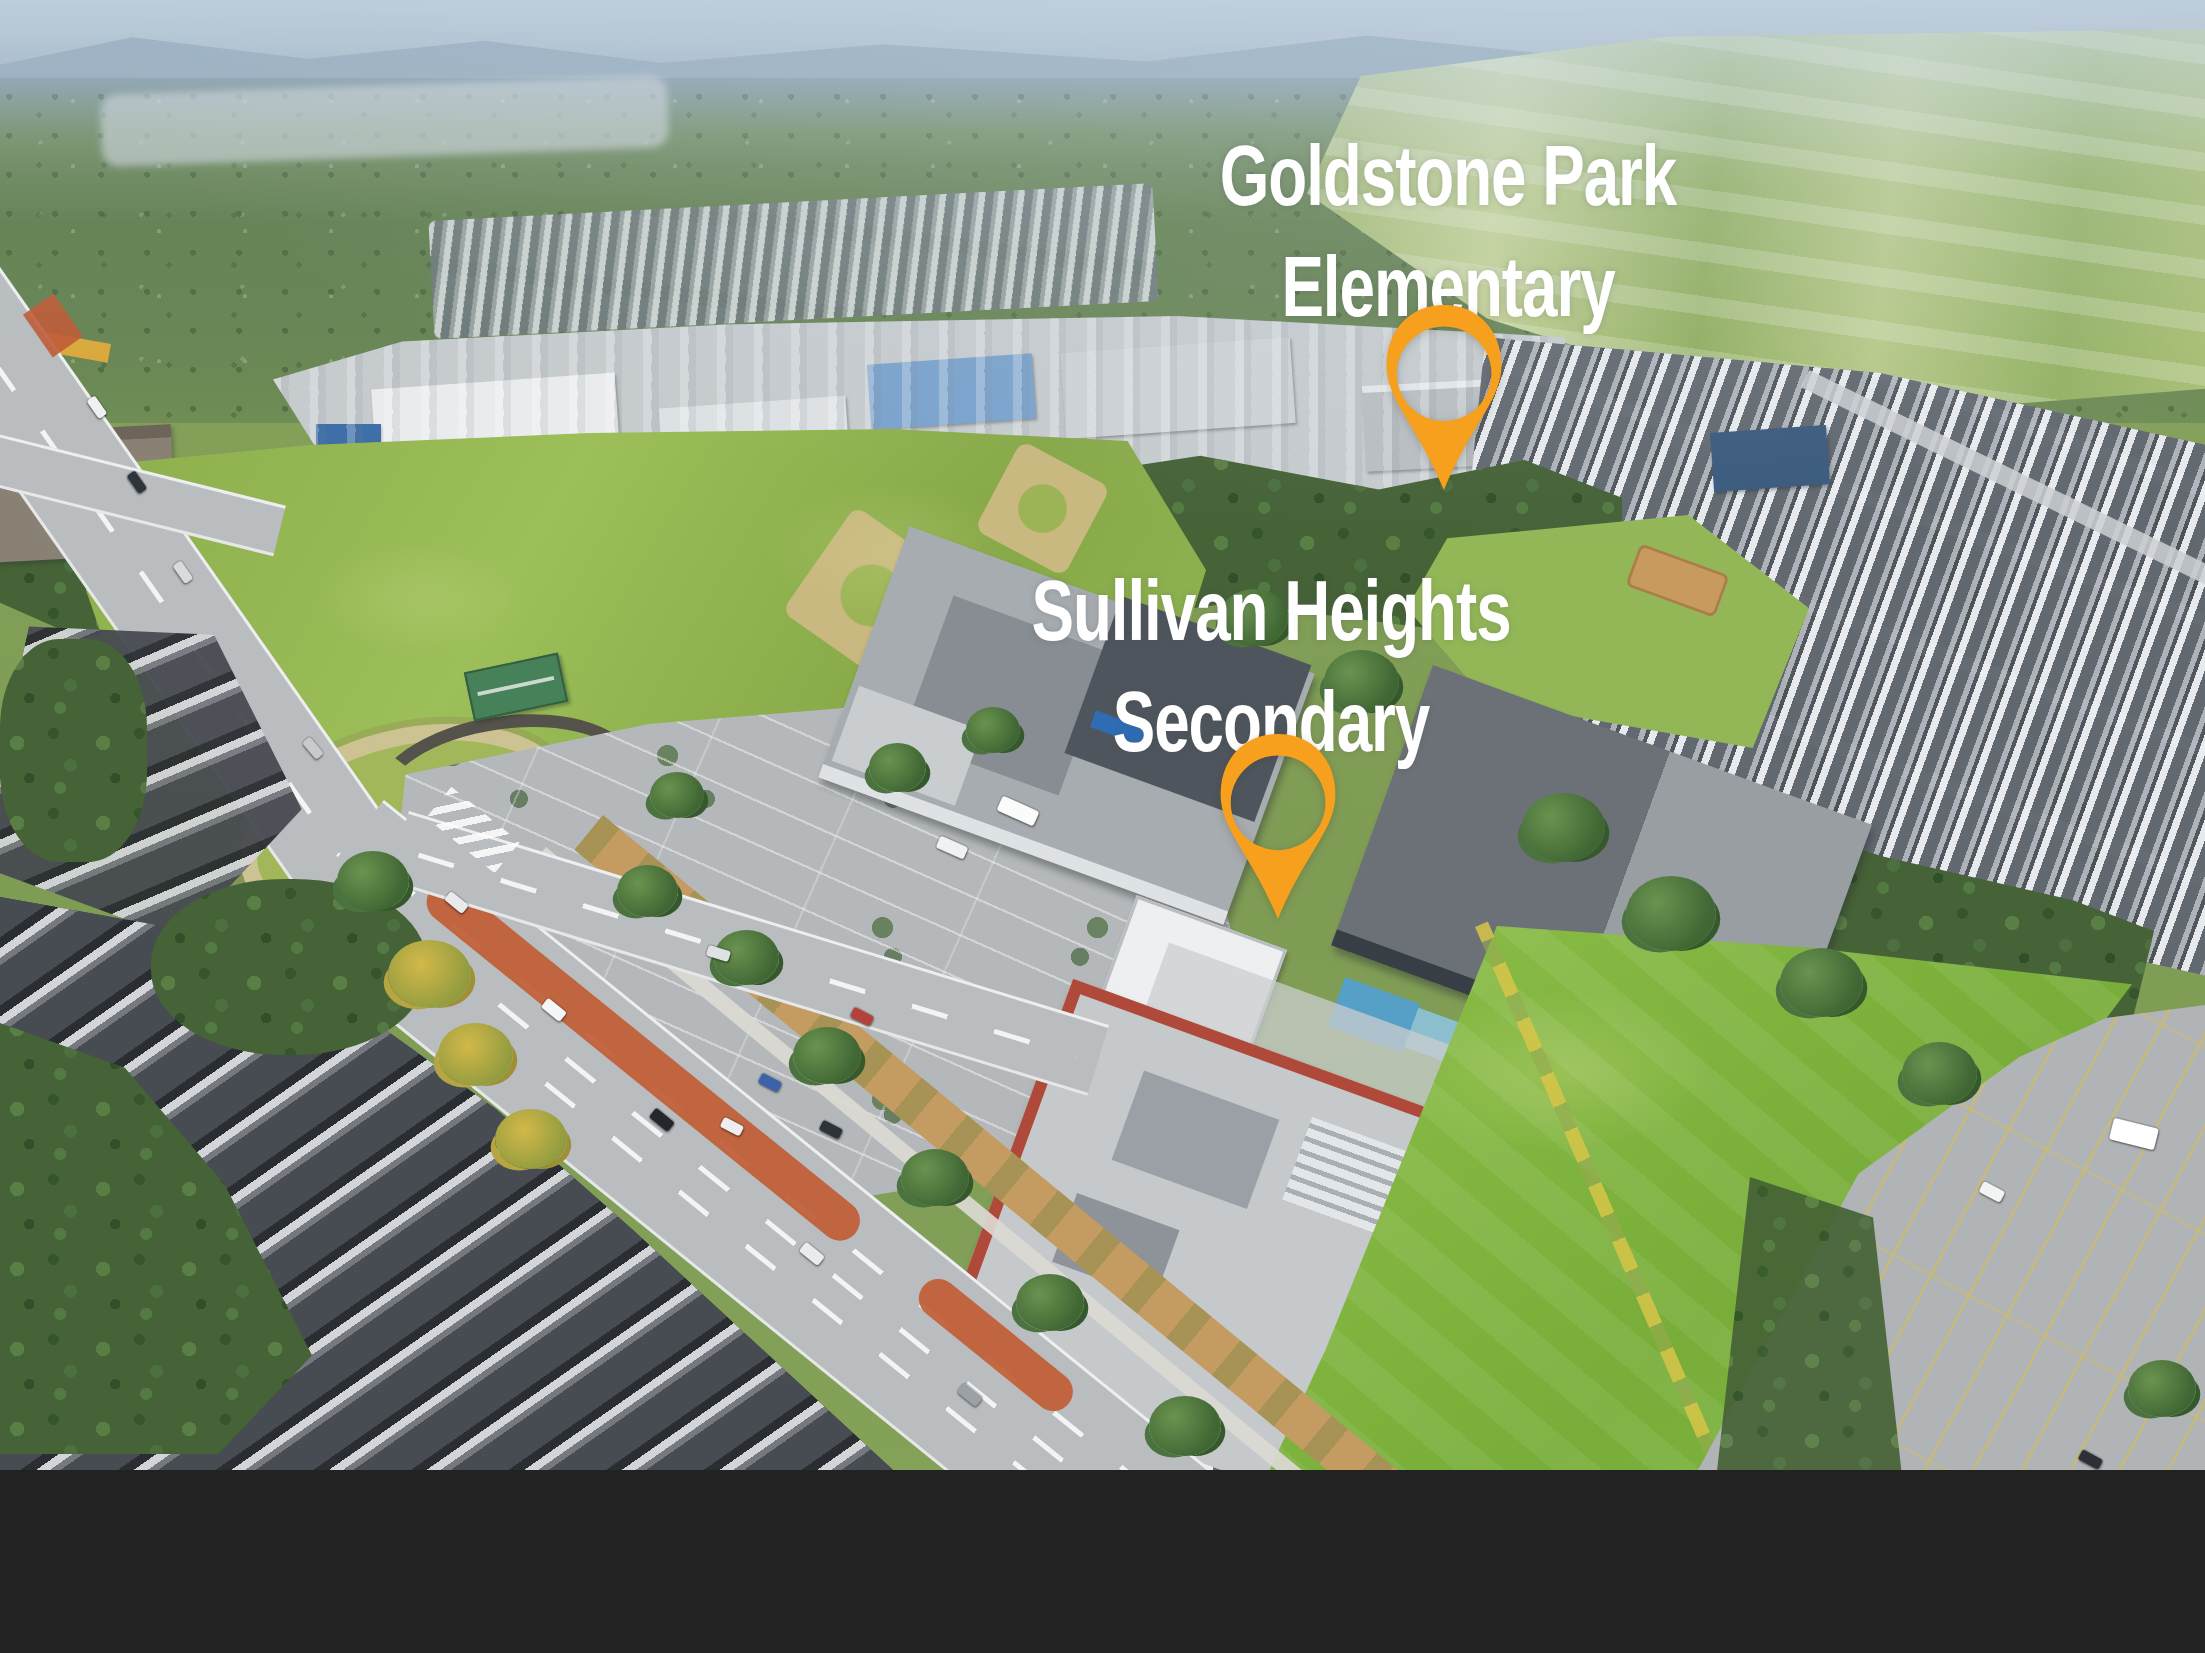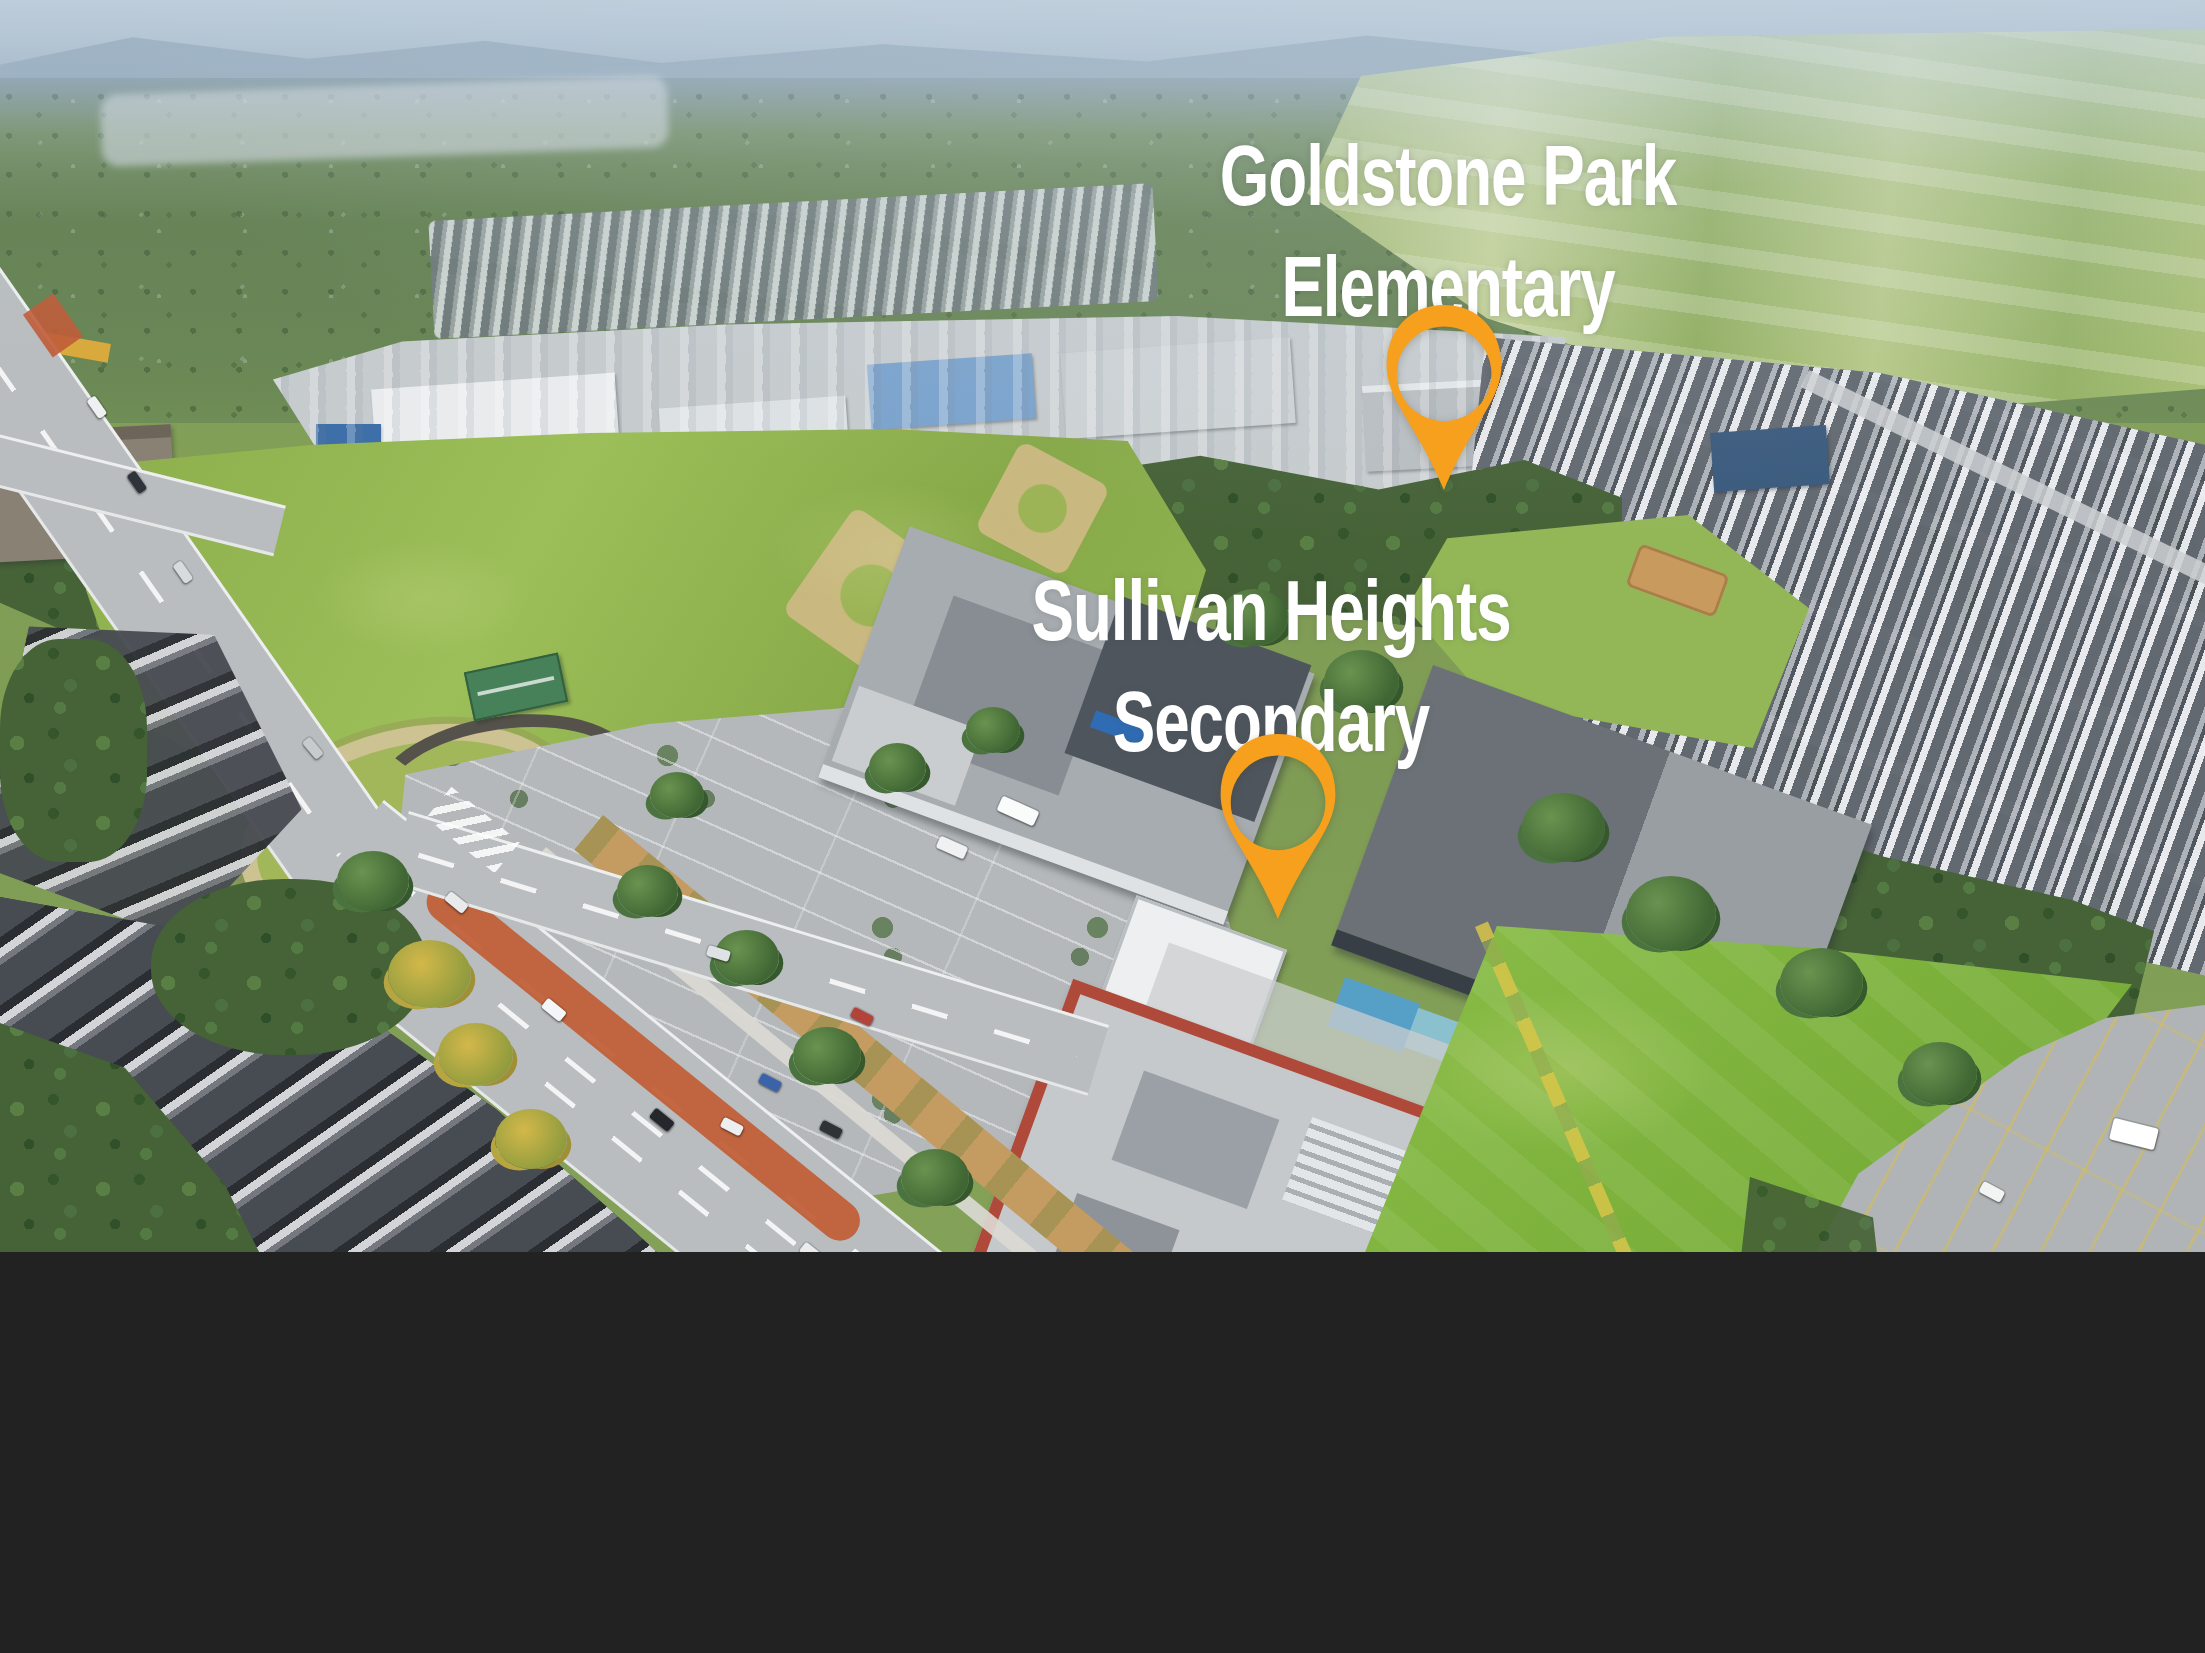--- a/index.html
+++ b/index.html
@@ -1,18 +1,18 @@
 <!DOCTYPE html>
 <html style="--pin: #F7A01E; --label-text: #FFFFFF;font-size:11.5px"><head>
 <meta charset="utf-8">
 <title>Aerial View</title>
 <style>
   html,body{margin:0;padding:0;background:#222;}
   body{font-family:"Liberation Sans", sans-serif;}
-  .stage{position:relative;width:2205px;height:1252px;overflow:hidden;
+  .stage{position:relative;width:2205px;height:1470px;overflow:hidden;
     background:linear-gradient(180deg,#87a35c 0%,#7f9c55 60%,#84a158 100%);}
   .abs{position:absolute;}
 
   
   .sky{left:0;top:0;width:2205px;height:108px;
     background:linear-gradient(180deg,#b6c5d2 0%,#a3b6c6 55%,#93a8b7 100%);}
   .mountains{left:0;top:11.5px;width:2205px;height:86px;opacity:.9;
     background:linear-gradient(180deg,#7e97ac,#8fa5b6);
     clip-path:polygon(0 62%,6% 30%,14% 55%,22% 34%,30% 60%,40% 38%,52% 58%,62% 28%,72% 54%,82% 36%,90% 58%,100% 40%,100% 100%,0 100%);}
   .farband{left:0;top:78px;width:2205px;height:345px;

